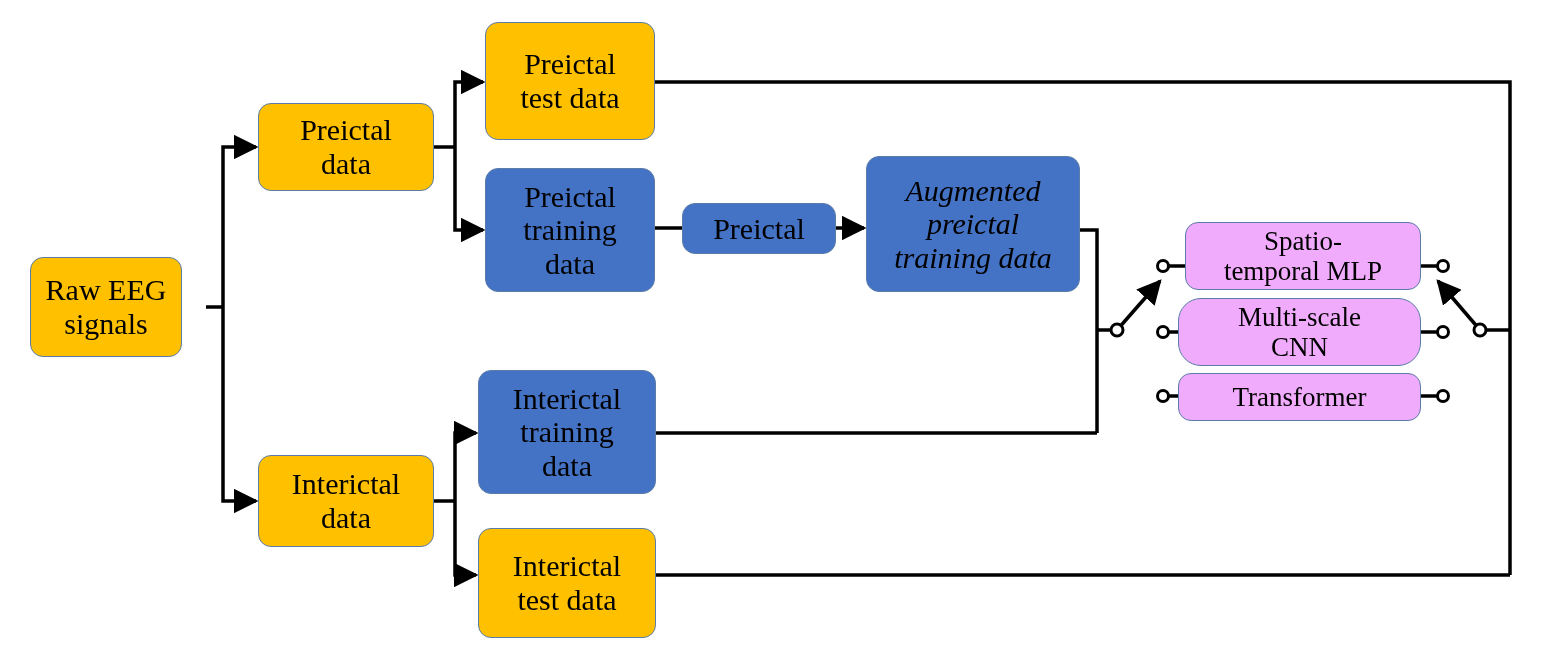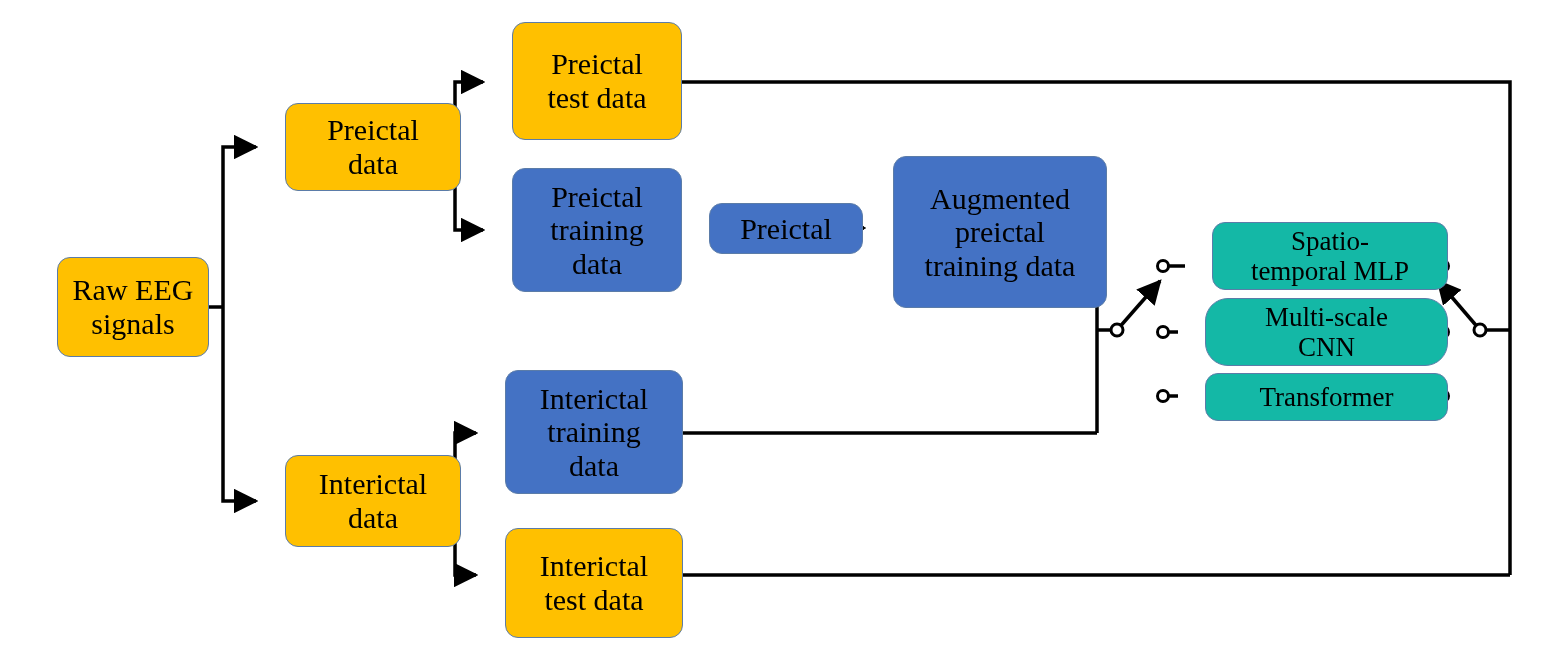--- a/index.html
+++ b/index.html
@@ -31,25 +31,24 @@
     border-radius: 13px;
     display: flex;
     align-items: center;
     justify-content: center;
     text-align: center;
     color: #000000;
     line-height: 1.12;
     z-index: 3;
     padding: 18px 6px;
     white-space: pre-line;
-    margin-left: 27px;
   }
   .node.amber { background: #ffc000; }
   .node.blue  { background: #4472c4; }
-  .node.model { background: #14b8a6; }
+  .node.model { background: #f0abfc; }
 </style>
 </head>
 <body>
 
 <div id="canvas">
 
   <svg id="wires" viewBox="0 0 1549 667" xmlns="http://www.w3.org/2000/svg">
     <defs>
       <marker id="arrow" viewBox="0 0 10 10" refX="9" refY="5" markerWidth="7" markerHeight="7" orient="auto-start-reverse">
         <path d="M 0 0 L 10 5 L 0 10 z" fill="#000000"></path>
@@ -108,21 +107,21 @@
   <div class="node amber" style="left:30px;  top:257px; width:152px; height:100px; font-size:30px;">Raw EEG
 signals</div>
   <div class="node amber" style="left:258px; top:103px; width:176px; height:88px;  font-size:30px;">Preictal
 data</div>
   <div class="node amber" style="left:485px; top:22px;  width:170px; height:118px; font-size:30px;">Preictal
 test data</div>
   <div class="node blue" style="left:485px; top:168px; width:170px; height:124px; font-size:30px;">Preictal
 training
 data</div>
   <div class="node blue" style="left:682px; top:203px; width:154px; height:51px;  font-size:30px;">Preictal</div>
-  <div class="node blue" style="left:866px; top:156px; width:214px; height:152px; font-size:30px;">Augmented
+  <div class="node blue" style="left:866px; top:156px; width:214px; height:136px; font-size:30px;font-style:italic;">Augmented
 preictal
 training data</div>
   <div class="node amber" style="left:258px; top:455px; width:176px; height:92px;  font-size:30px;">Interictal
 data</div>
   <div class="node blue" style="left:478px; top:370px; width:178px; height:124px; font-size:30px;">Interictal
 training
 data</div>
   <div class="node amber" style="left:478px; top:528px; width:178px; height:110px; font-size:30px;">Interictal
 test data</div>
   <div class="node model" style="left:1185px; top:222px; width:236px; height:68px; font-size:27px;">Spatio-

